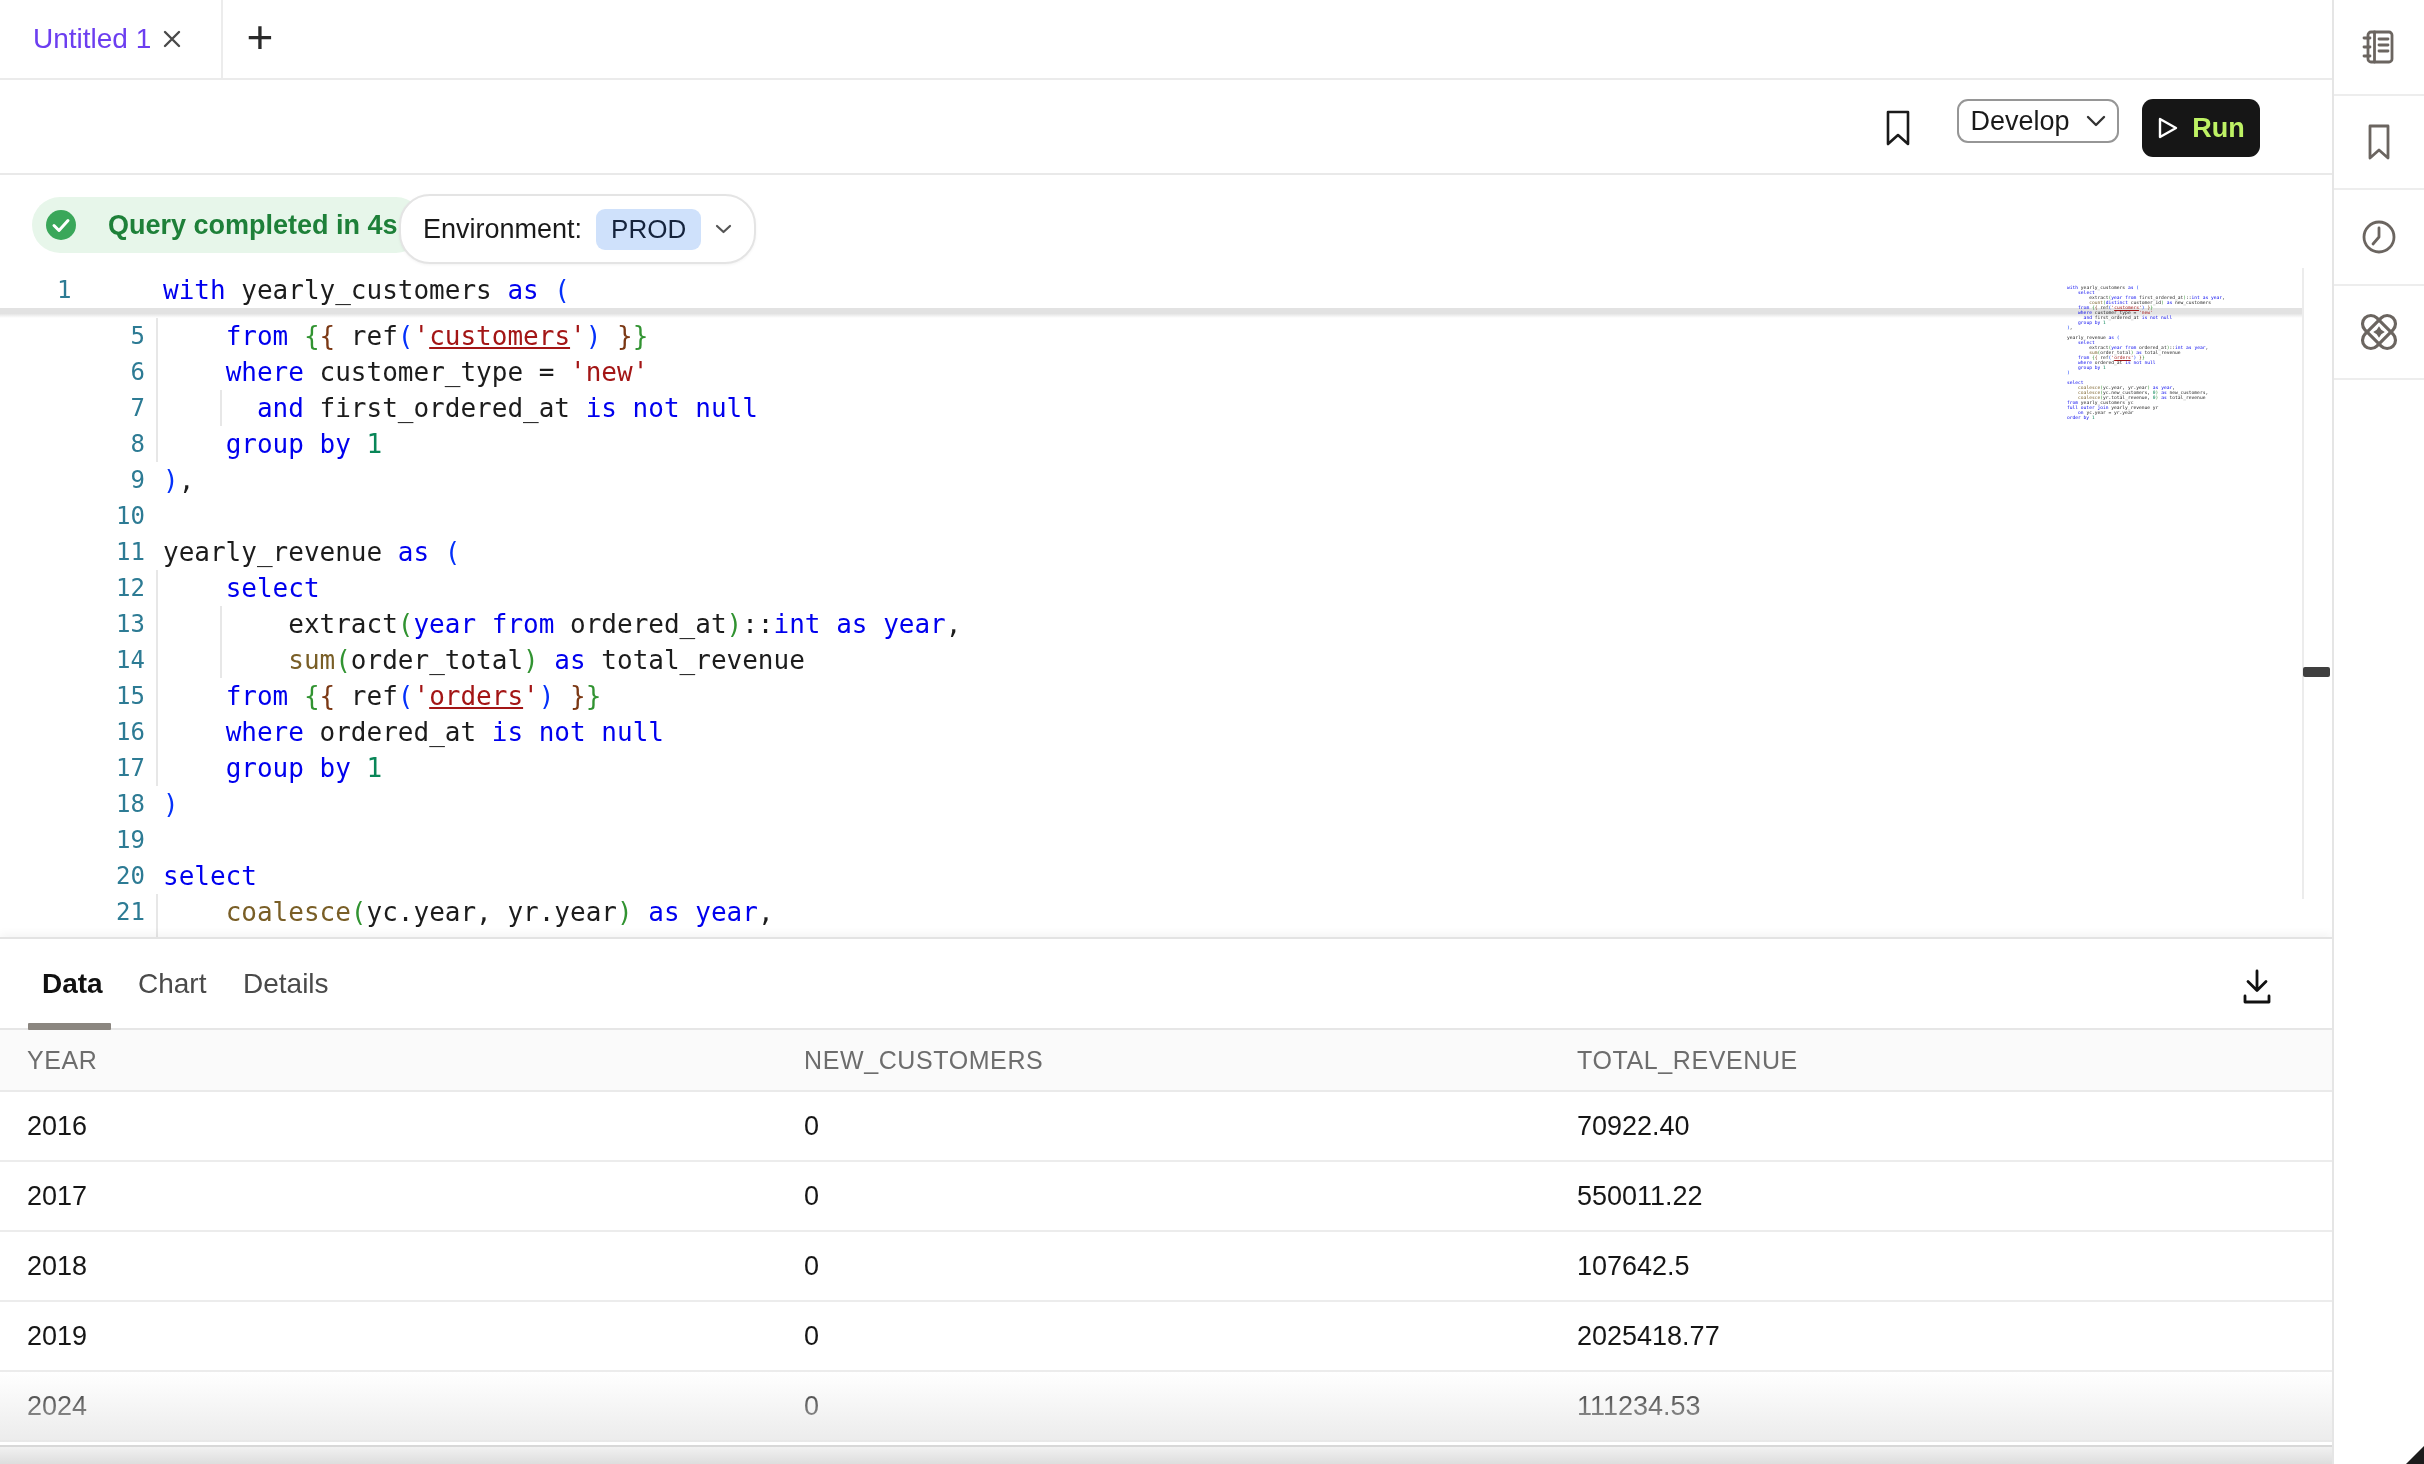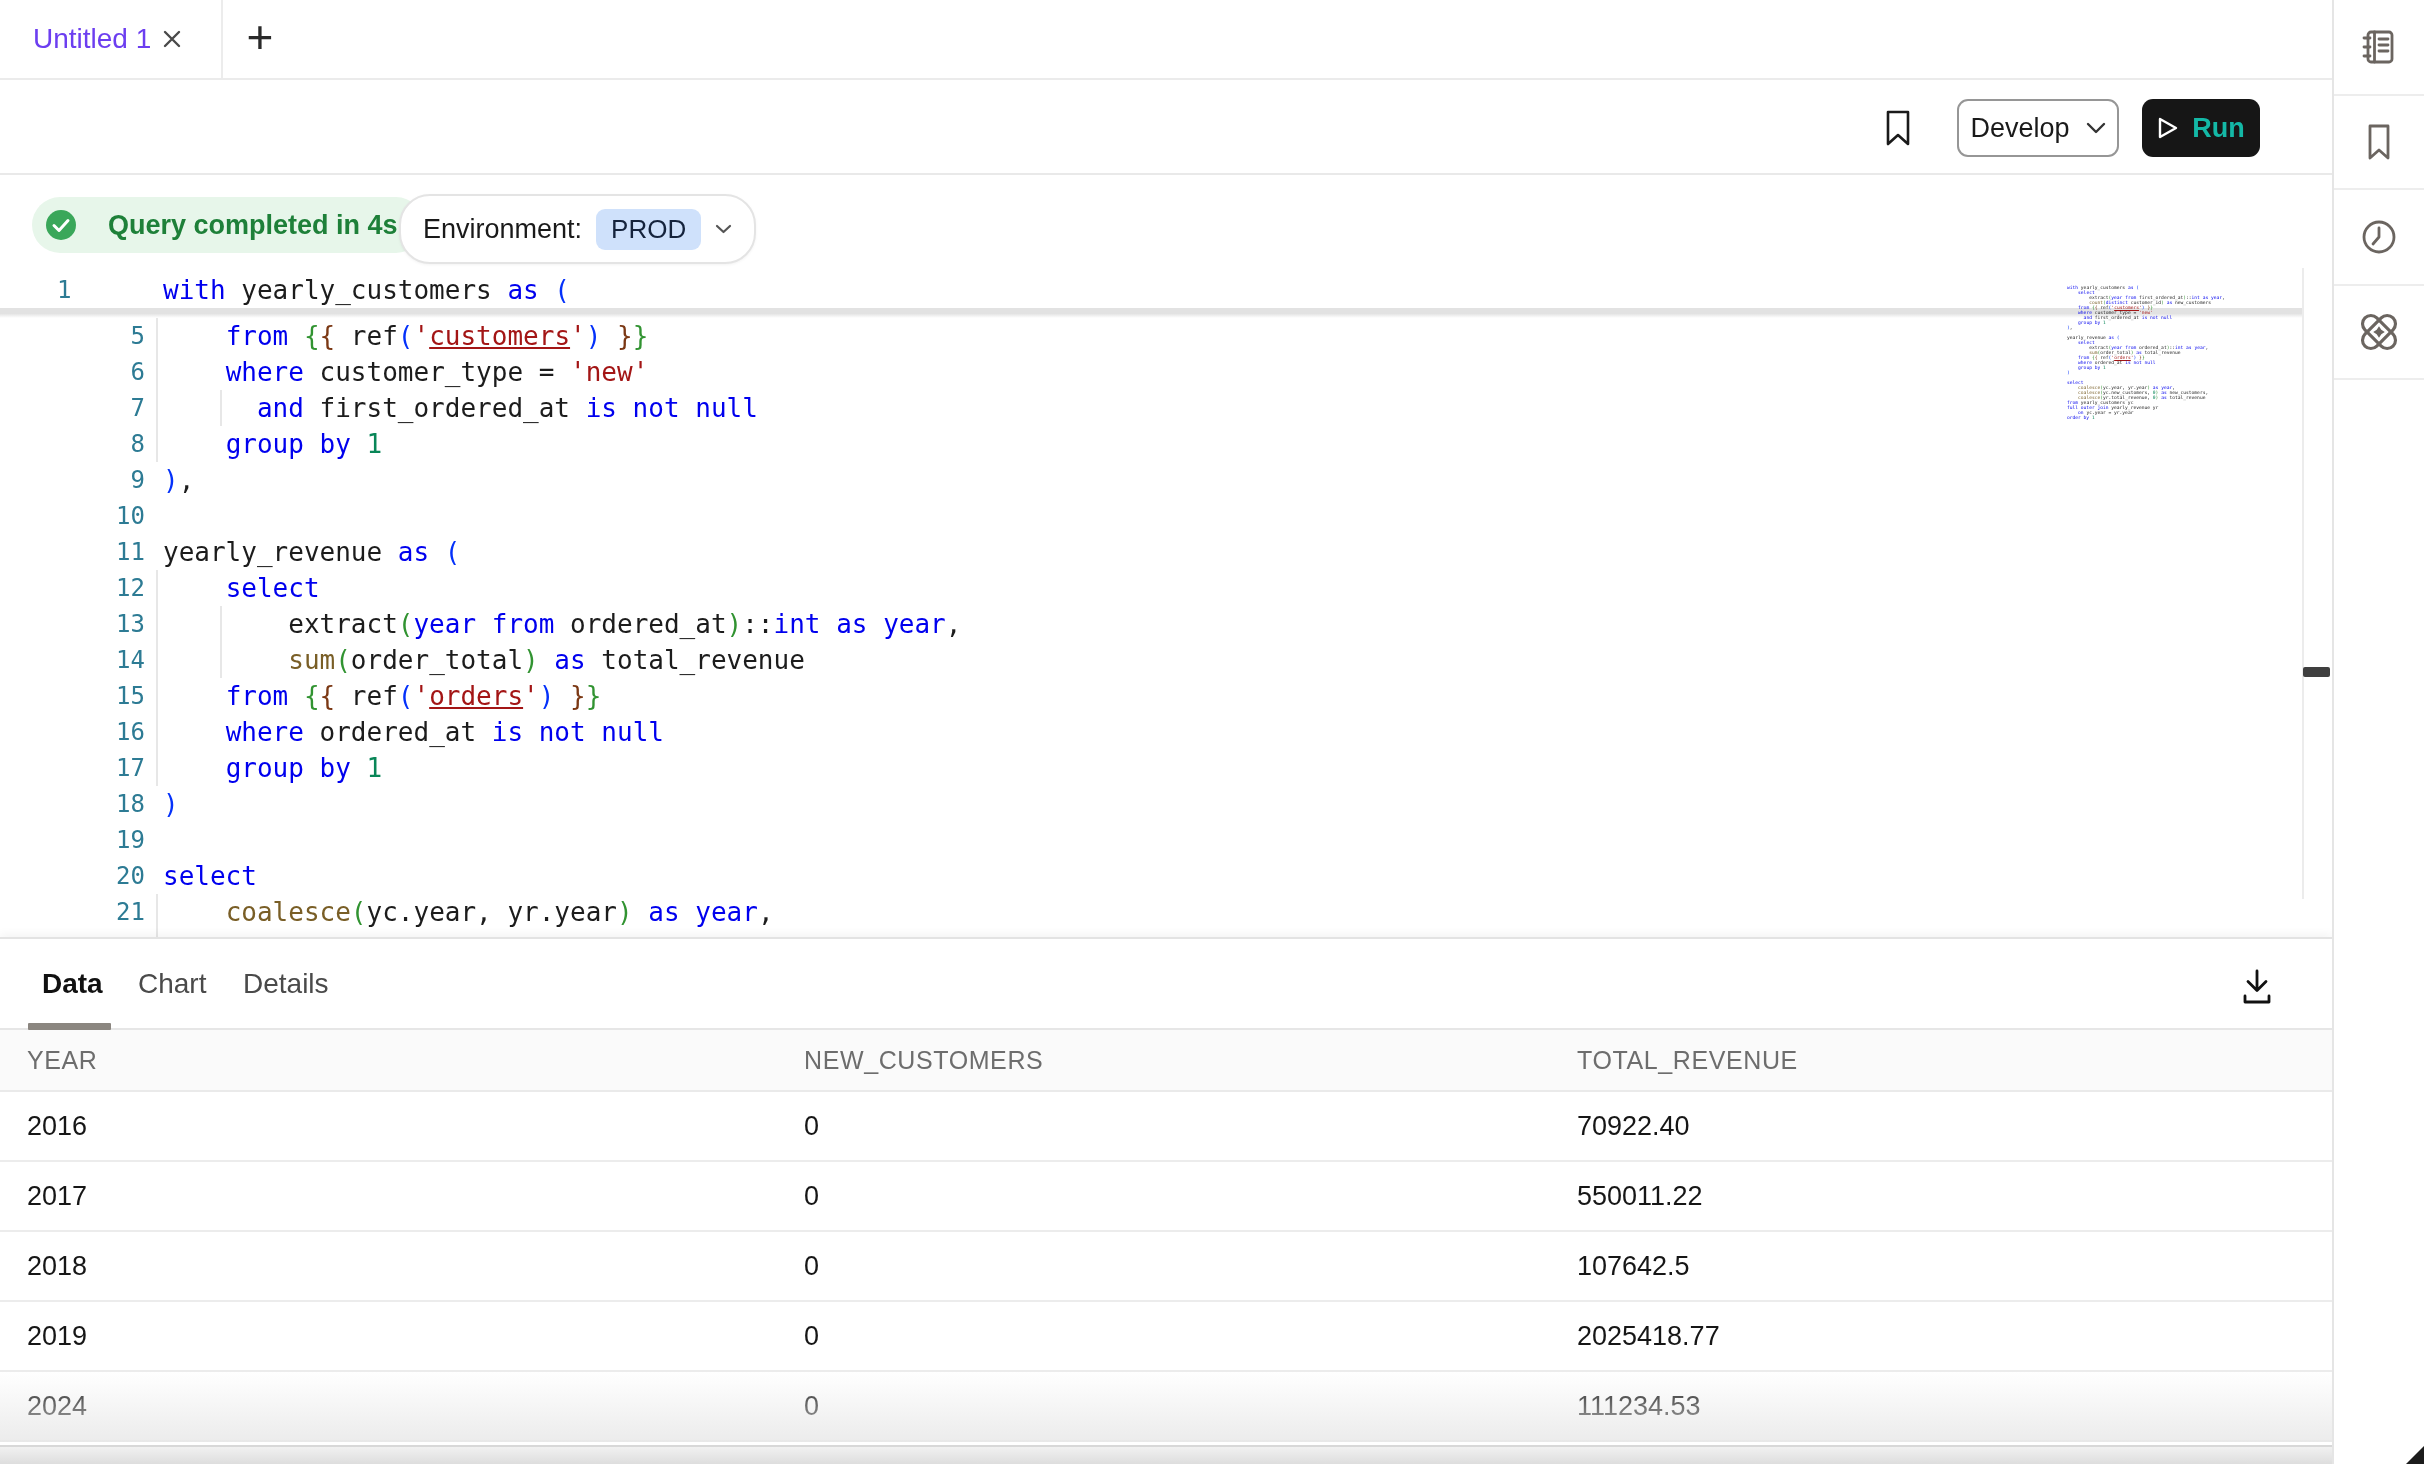--- a/index.html
+++ b/index.html
@@ -11,23 +11,23 @@
   .tabbar { position:absolute; left:0; top:0; width:2332px; height:80px; border-bottom:2px solid #ebebeb; background:#fff; }
   .tab { position:absolute; left:0; top:0; height:80px; width:221px; }
   .tab-title { position:absolute; left:33px; top:0; line-height:78px; font-size:28px; color:#6c3ef0; }
   .tab-close { position:absolute; left:157px; top:24px; width:30px; height:30px; cursor:pointer; }
   .tab-divider { position:absolute; left:221px; top:0; width:2px; height:78px; background:#ececec; }
   .newtab { position:absolute; left:230px; top:0; width:60px; height:78px; text-align:center; line-height:74px; font-size:46px; font-weight:300; color:#2a2a2a; }
 
   
   .topbar { position:absolute; left:0; top:80px; width:2332px; height:95px; border-bottom:2px solid #e9e9e9; background:#fff; }
   .bm-btn { position:absolute; left:1876px; top:26px; width:44px; height:44px; }
-  .develop-btn { position:absolute; left:1957px; top:19px; width:162px; height:58px; border:2px solid #969696; border-radius:11px; background:#fff;
+  .develop-btn { position:absolute; left:1957px; top:19px; width:162px; height:44px; border:2px solid #969696; border-radius:11px; background:#fff;
     display:flex; align-items:center; justify-content:center; gap:16px; font-size:27px; color:#1a1a1a; cursor:pointer; }
-  .run-btn { position:absolute; left:2142px; top:19px; width:118px; height:58px; border:none; border-radius:11px; background:#161616; color:#14b8a6;
+  .run-btn { position:absolute; left:2142px; top:19px; width:118px; height:58px; border:none; border-radius:11px; background:#161616; color:#bef264;
     display:flex; align-items:center; justify-content:center; gap:13px; font-size:27px; font-weight:600; cursor:pointer; }
 
   
   .statusrow { position:absolute; left:0; top:177px; width:2332px; height:91px; }
   .status-pill { position:absolute; left:32px; top:20px; height:56px; border-radius:28px; background:#e7f6ea;
     display:inline-flex; align-items:center; padding:0 26px 0 10px; gap:28px; }
   .status-pill span { font-size:27px; font-weight:600; color:#1e8039; }
   .env-pill { position:absolute; left:399px; top:17px; height:70px; border:2px solid #e4e4e4; border-radius:31px; background:#fff;
     box-shadow:0 1px 3px rgba(0,0,0,.05); display:inline-flex; align-items:center; padding:0 22px 0 22px; gap:14px; cursor:pointer; }
   .env-label { font-size:27px; color:#1a1a1a; }

